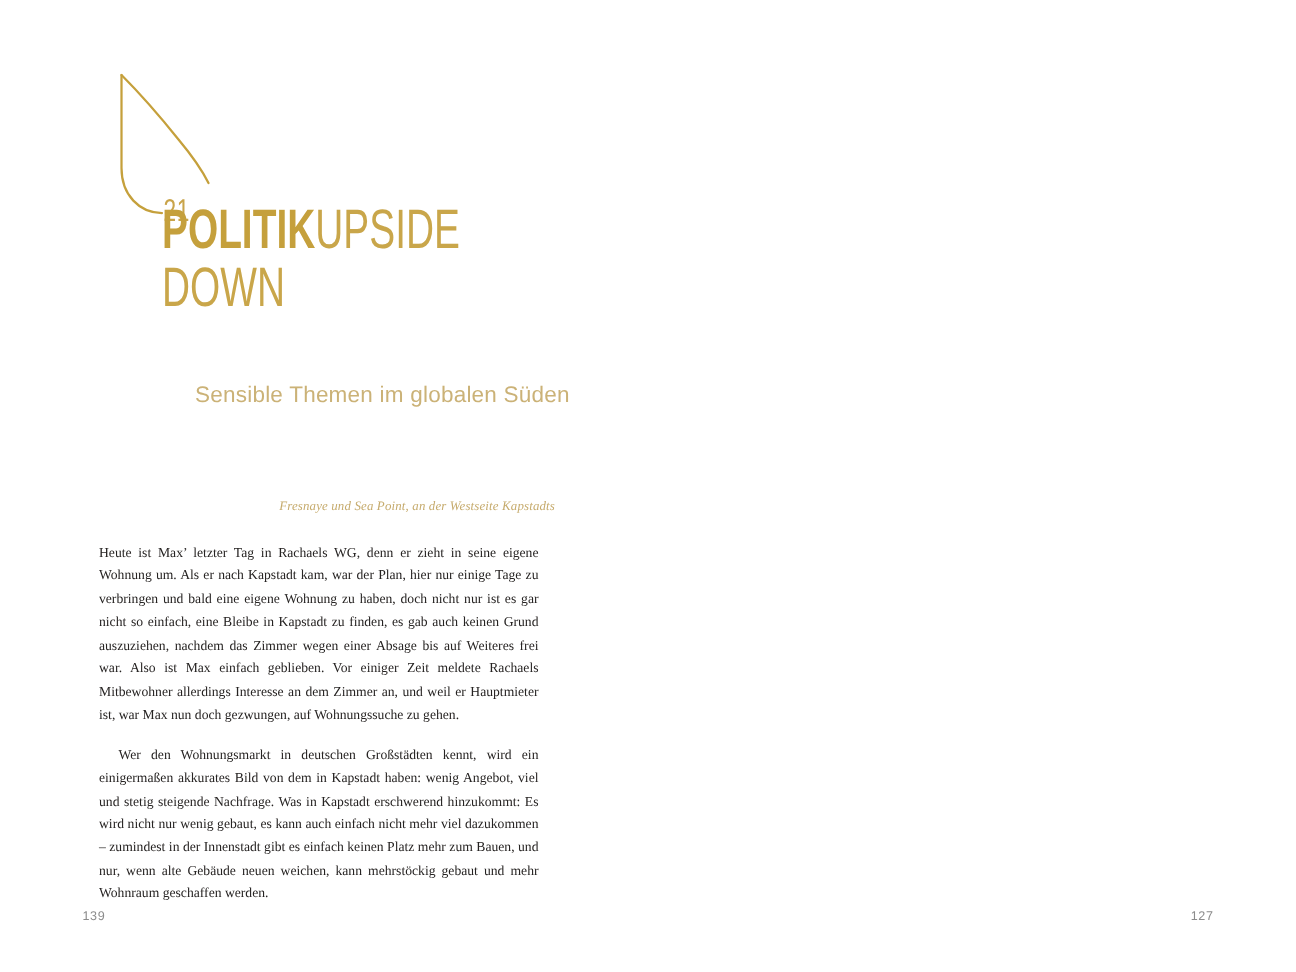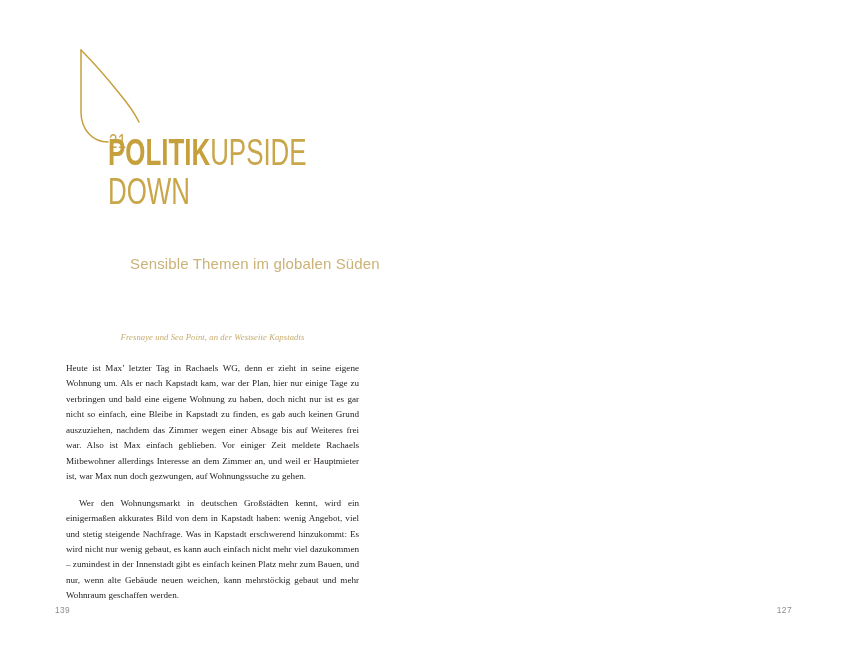--- a/index.html
+++ b/index.html
@@ -118,42 +118,42 @@
     hyphens: manual;
   }
   .col-left  { left: 55px;  top: 330px; }
 
   .column .kicker {
     display: block;
     font-style: italic;
     color: #c6ab6d;
     font-size: 8.6px;
     line-height: 14px;
-    text-align: center;
+    text-align: right;
     margin-bottom: 17px;
     letter-spacing: 0.1px;
   }
 
   .column p {
     margin: 11px;
     text-indent: 13px;
   }
   .column p.noindent { text-indent: 0; }
 
   
   .folio {
     position: absolute;
     bottom: 33px;
     font-family: "Liberation Sans", sans-serif;
     font-size: 8.4px;
     color: #8c8c8c;
     letter-spacing: 0.4px;
   }
   .folio-left  { left: 55px; }
-  .folio-right { right: 72px; }
+  .folio-right { right: 55px; }
 
   
   .fold {
     position: absolute;
     left: 432px;
     top: 0;
     width: 1px;
     height: 648px;
     background: #ffffff;
   }

